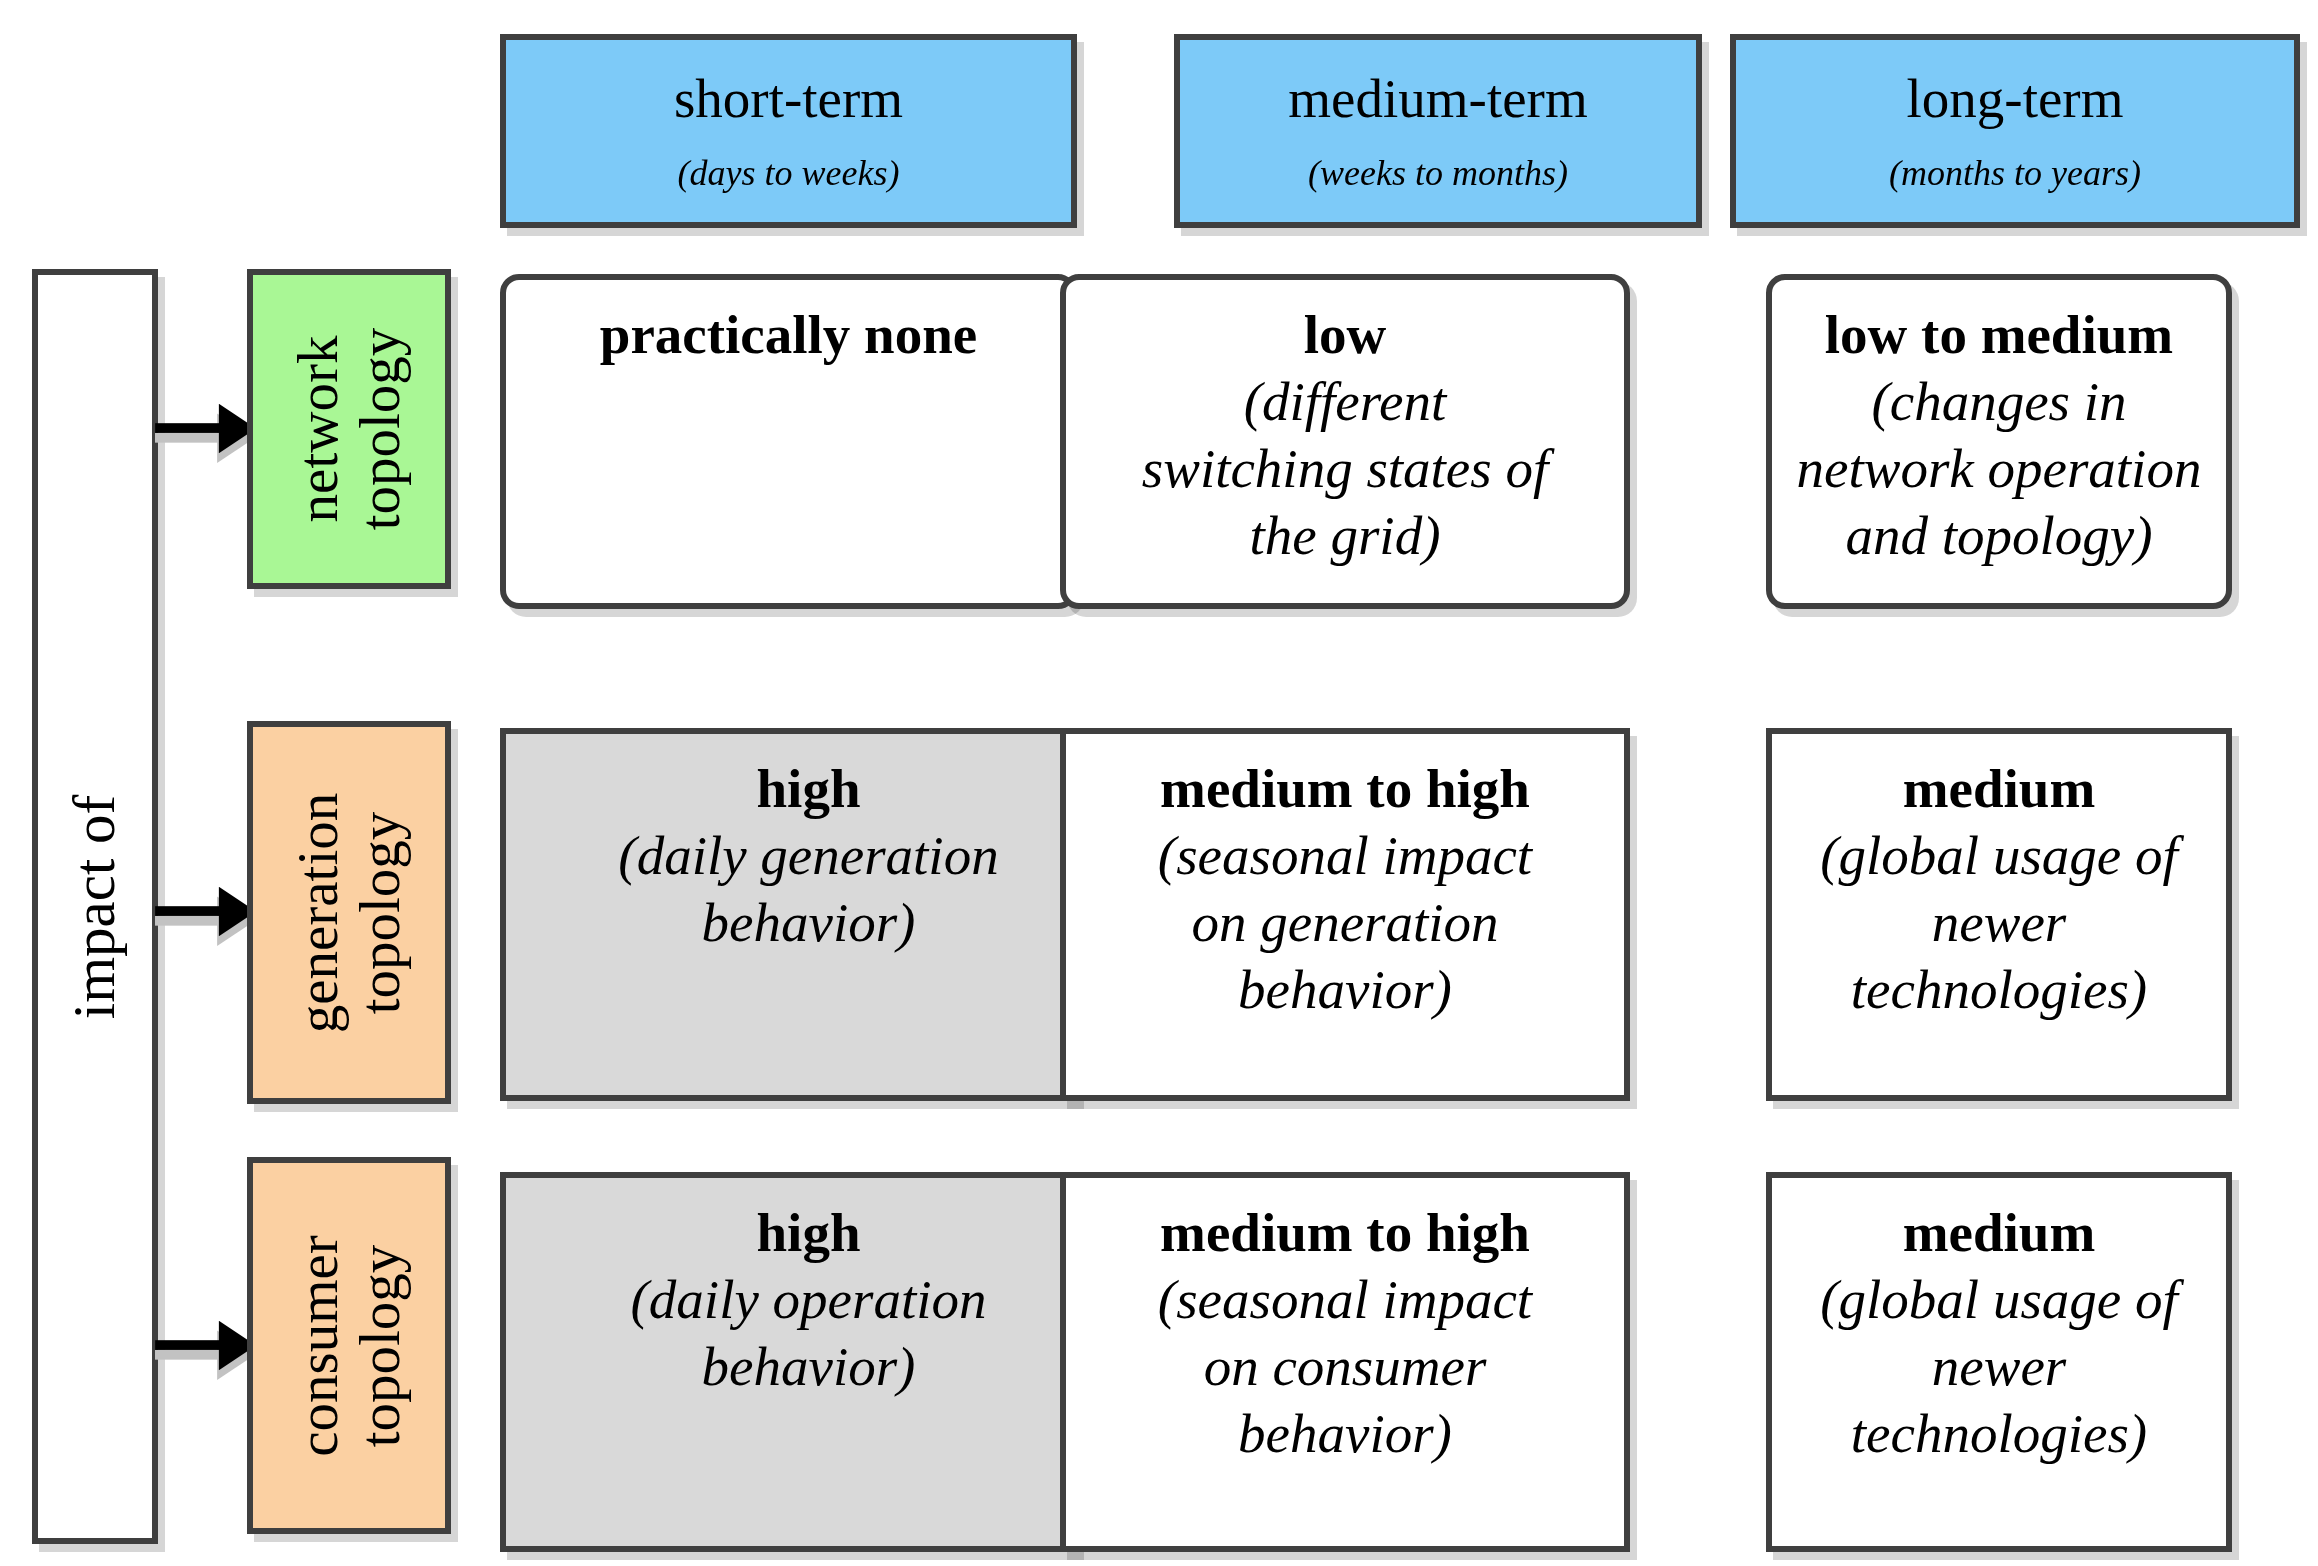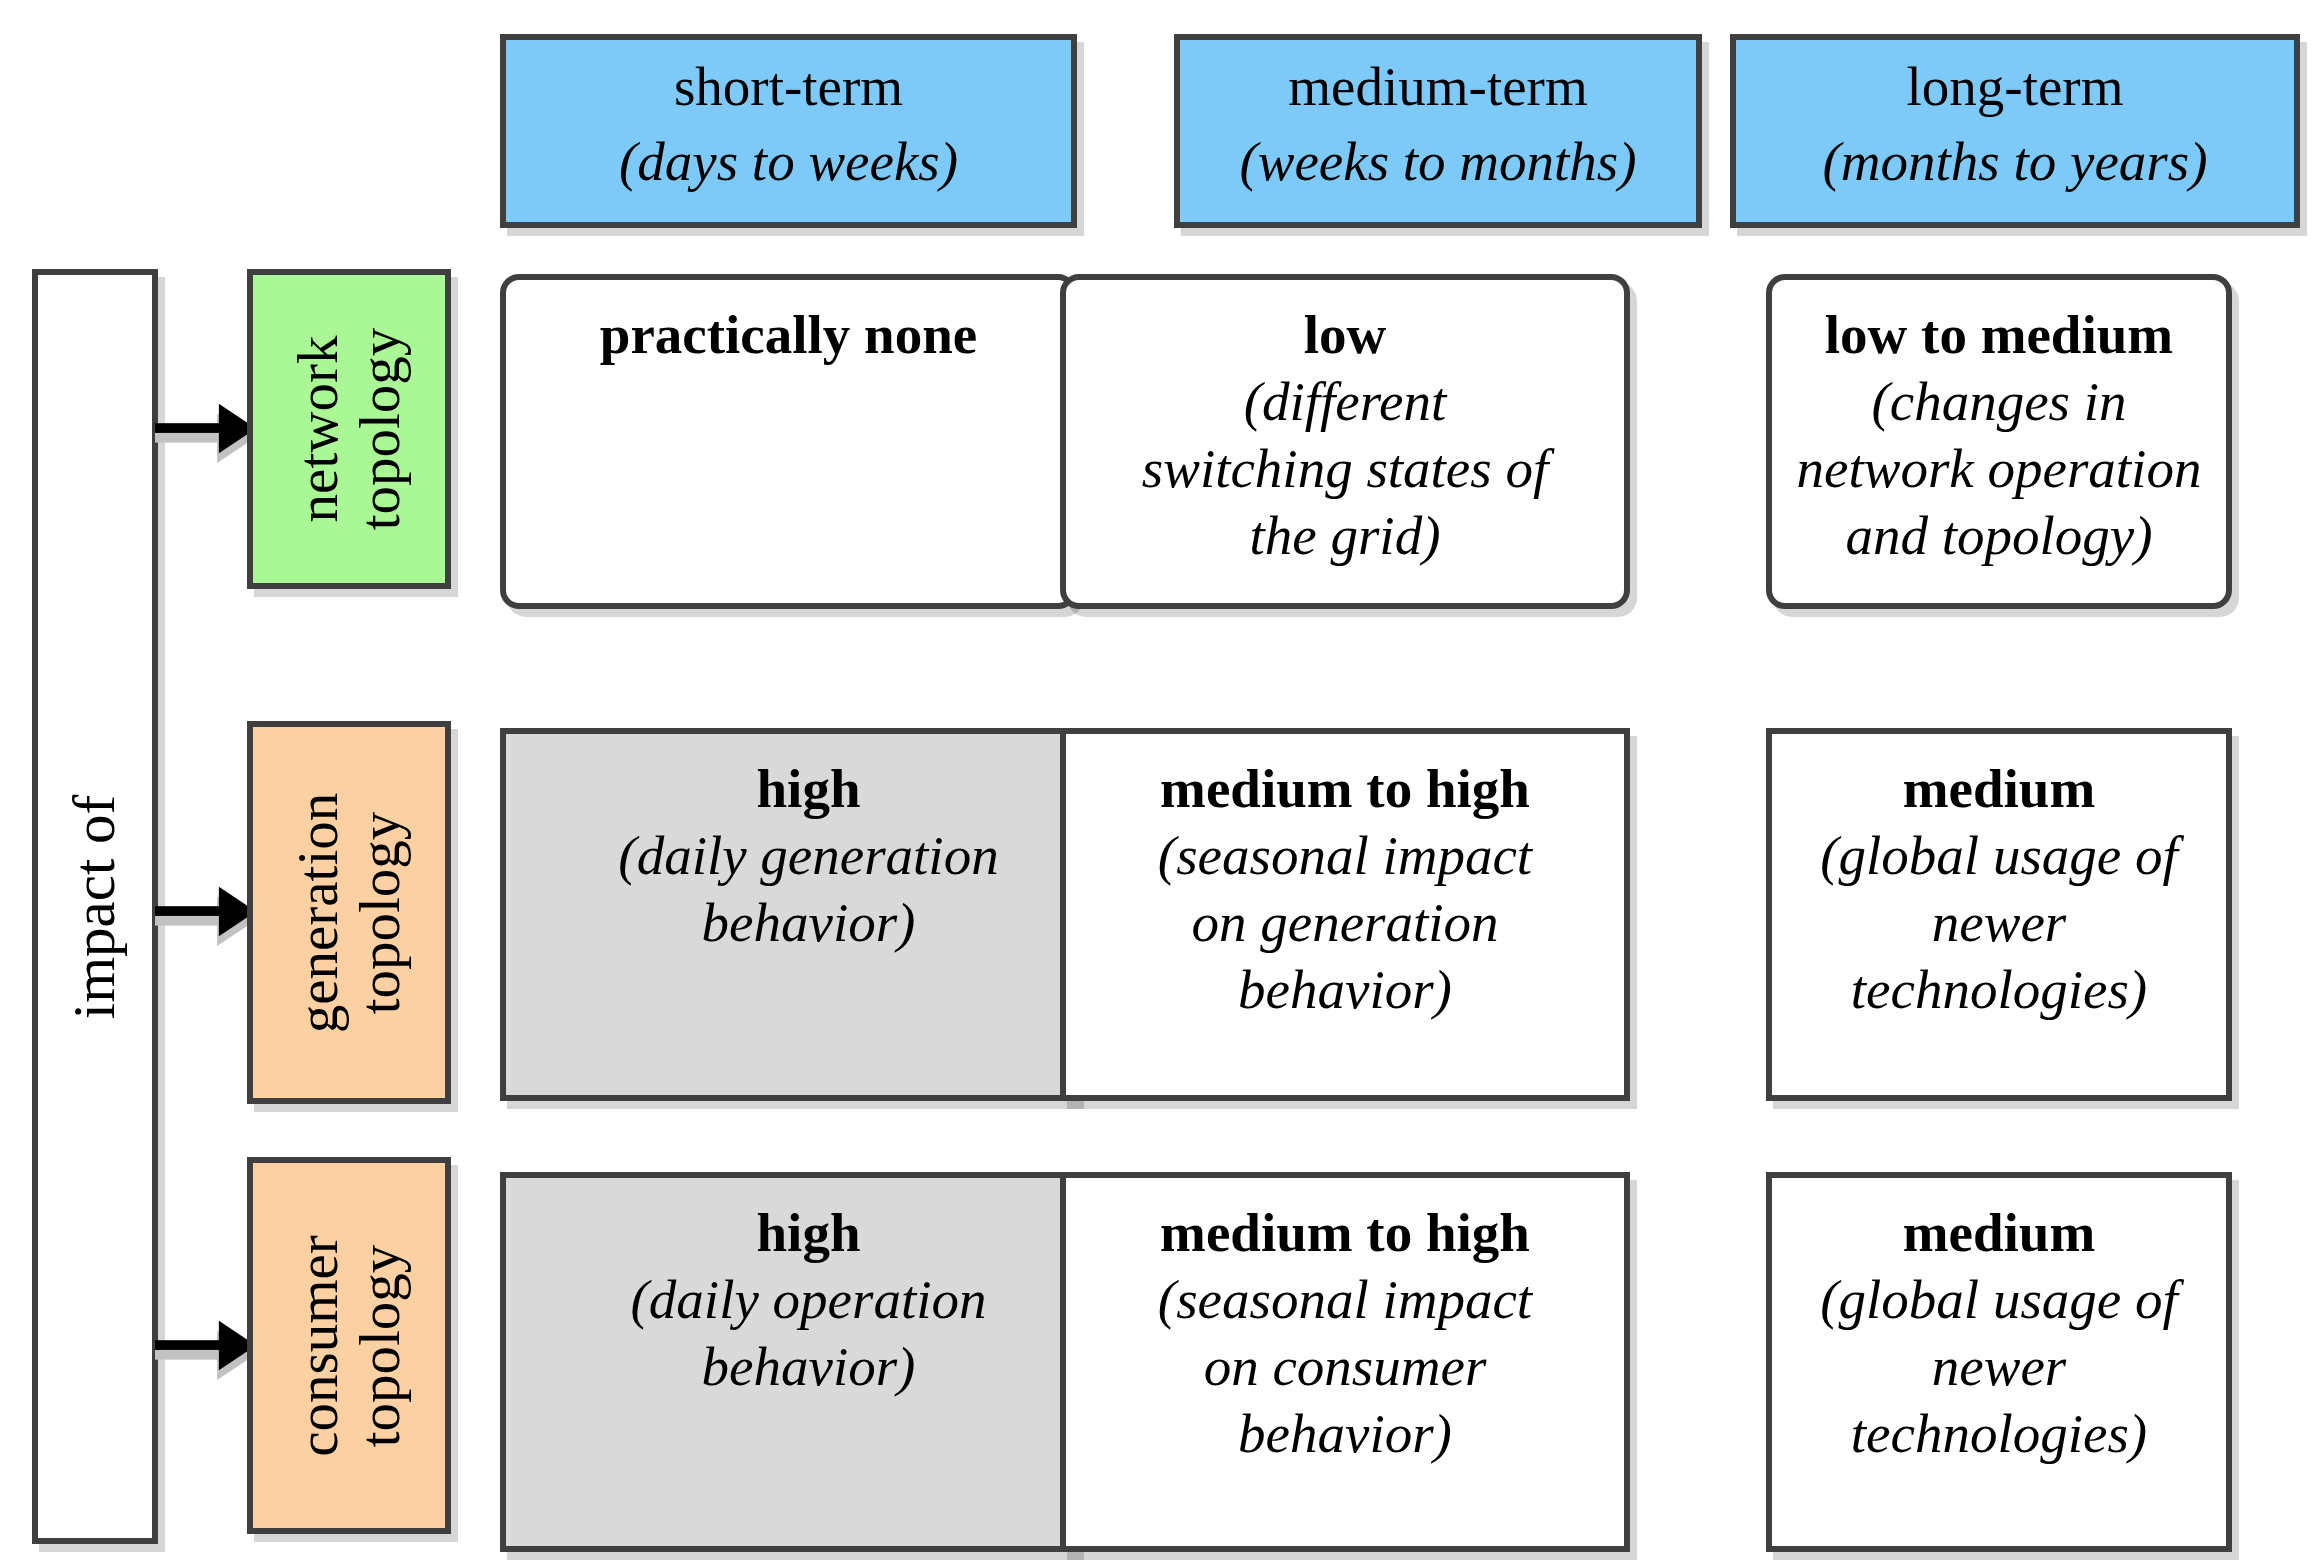--- a/index.html
+++ b/index.html
@@ -28,26 +28,26 @@
     line-height:1.08;
   }
   .impact-text{font-size:59px;width:888px;}
   
   .rowlab{width:204px;left:247px;}
   .rowlab .rot{font-size:57px;width:373px;}
   .rowlab-1{top:269px;height:320px;background:var(--row1-label-bg,#A9F795);}
   .rowlab-2{top:721px;height:383px;background:var(--row23-label-bg,#FBD0A2);}
   .rowlab-3{top:1157px;height:377px;background:var(--row23-label-bg,#FBD0A2);}
   
-  .hdr{top:34px;height:194px;background:var(--header-bg,#7DCAF8);text-align:center;padding-top:9px;}
+  .hdr{top:34px;height:194px;background:var(--header-bg,#7DCAF8);text-align:center;padding-top:21px;}
   .hdr-1{left:500px;width:577px;}
   .hdr-2{left:1174px;width:528px;}
   .hdr-3{left:1730px;width:570px;}
   .hdr-title{font-size:55px;line-height:75px;}
-  .hdr-sub{font-size:55px;line-height:75px;font-style:italic;}
+  .hdr-sub{font-size:36px;line-height:75px;font-style:italic;}
   
   .cell{text-align:center;padding-top:21px;}
   .col-1{left:500px;width:577px;}
   .col-2{left:1060px;width:570px;}
   .col-3{left:1766px;width:466px;}
   .row-1{top:274px;height:335px;border-radius:19px;}
   .row-2{top:728px;height:373px;}
   .row-3{top:1172px;height:380px;}
   .shaded{background:var(--shaded-cell-bg,#D9D9D9);padding-left:40px;}
   .level{font-size:55px;line-height:67px;font-weight:bold;}

